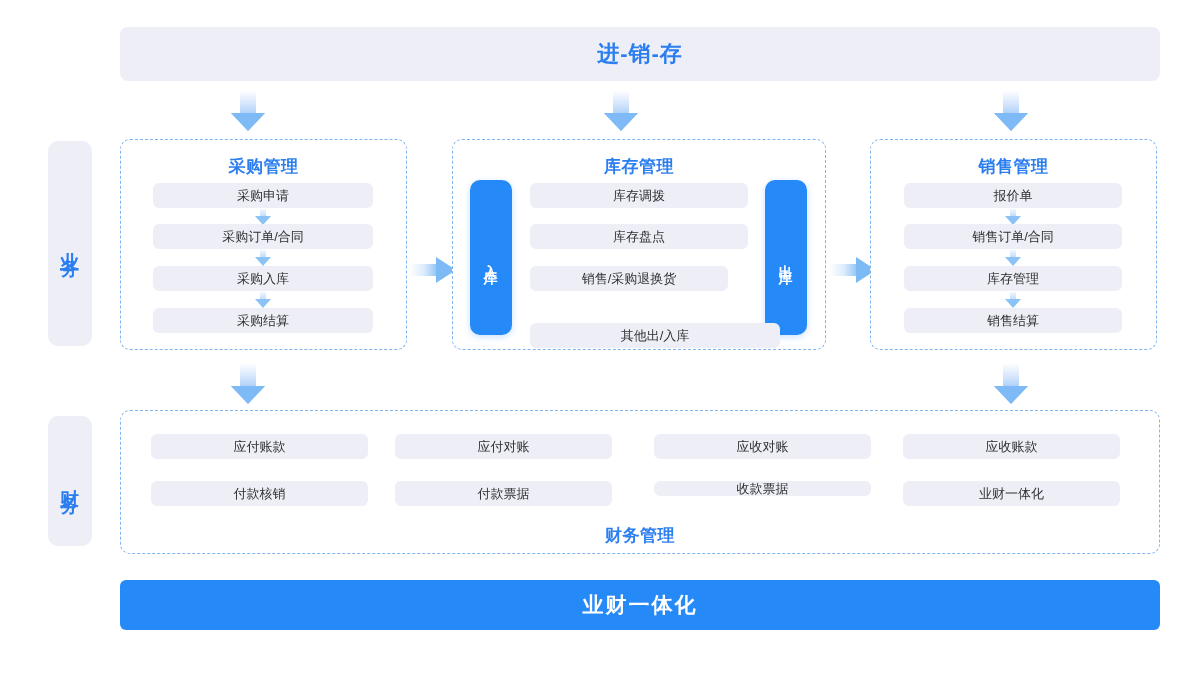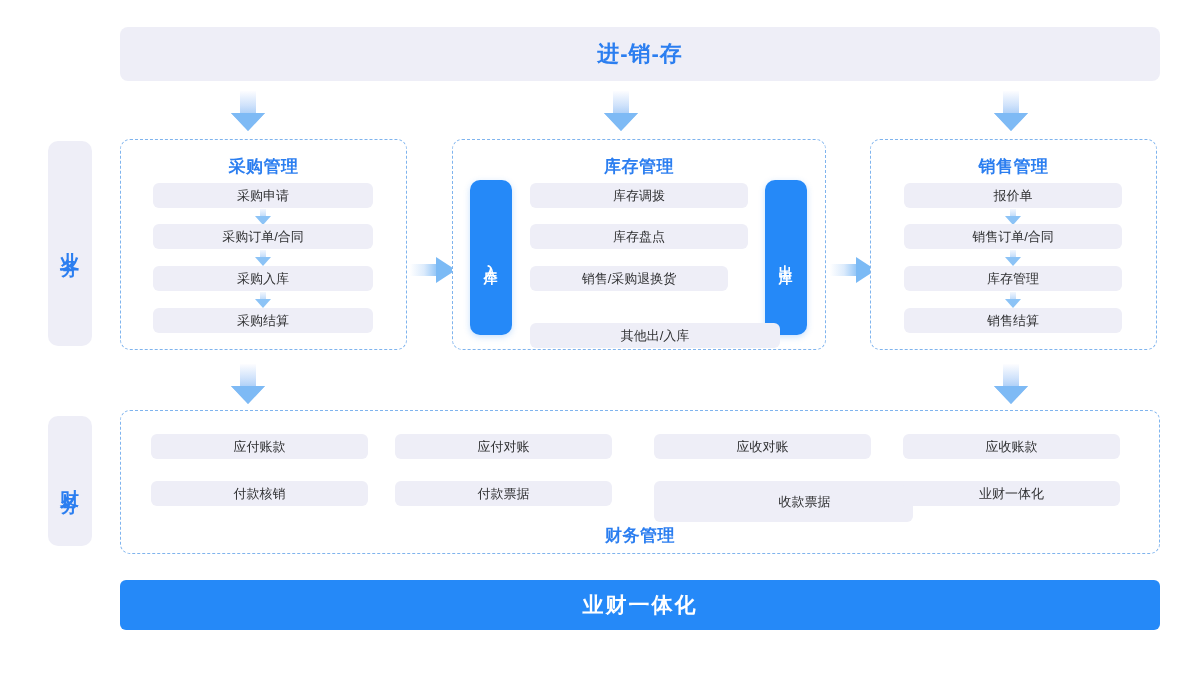--- a/index.html
+++ b/index.html
@@ -221,21 +221,21 @@
 
   <div class="dash-box" style="left:120px;top:410px;width:1038px;height:142px;">
 
     <div class="pill" style="left:30px;top:23px;width:217px;height:25px;">应付账款</div>
     <div class="pill" style="left:274px;top:23px;width:217px;height:25px;">应付对账</div>
     <div class="pill" style="left:533px;top:23px;width:217px;height:25px;">应收对账</div>
     <div class="pill" style="left:782px;top:23px;width:217px;height:25px;">应收账款</div>
 
     <div class="pill" style="left:30px;top:70px;width:217px;height:25px;">付款核销</div>
     <div class="pill" style="left:274px;top:70px;width:217px;height:25px;">付款票据</div>
-    <div class="pill" style="left:533px;top:70px;width:217px;height:41px;padding-left:42px;">收款票据</div>
+    <div class="pill" style="left:533px;top:70px;width:217px;height:15px;">收款票据</div>
     <div class="pill" style="left:782px;top:70px;width:217px;height:25px;">业财一体化</div>
 
     <div class="box-title" style="top:113px;">财务管理</div>
   </div>
 
   <div class="bottom-bar">
     <span class="bottom-bar-text">业财一体化</span>
   </div>
 
 </div>

